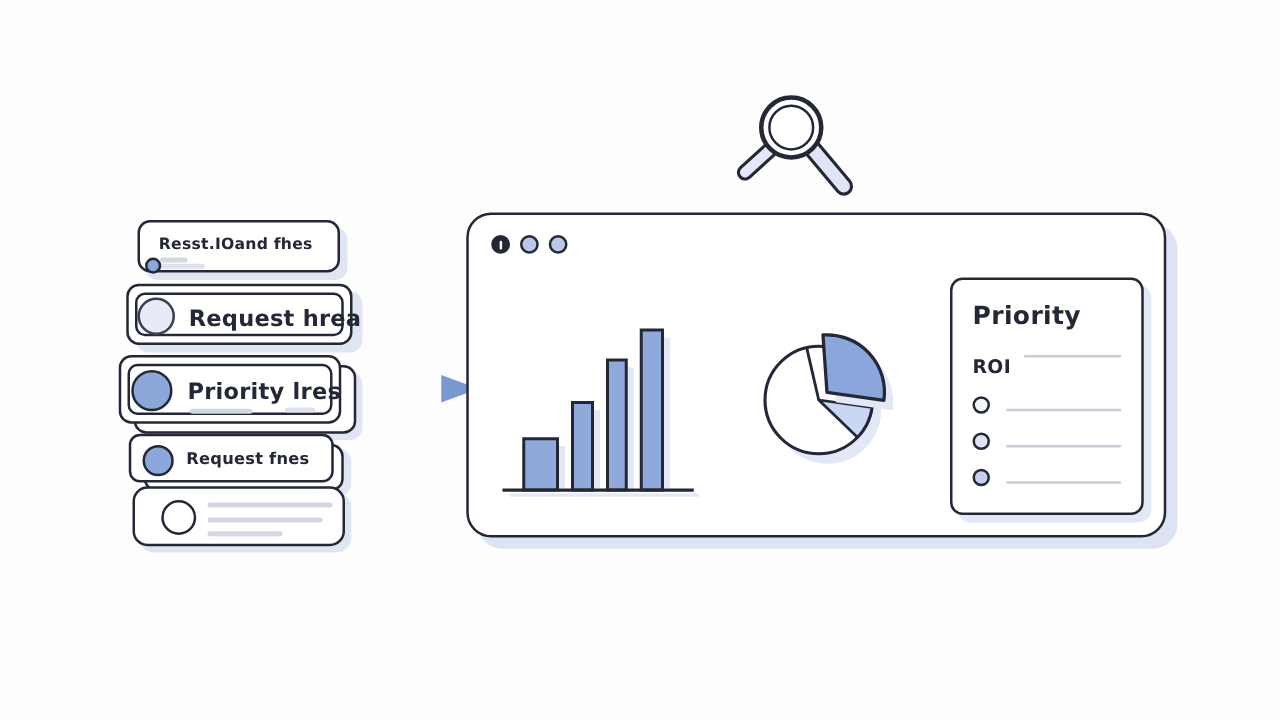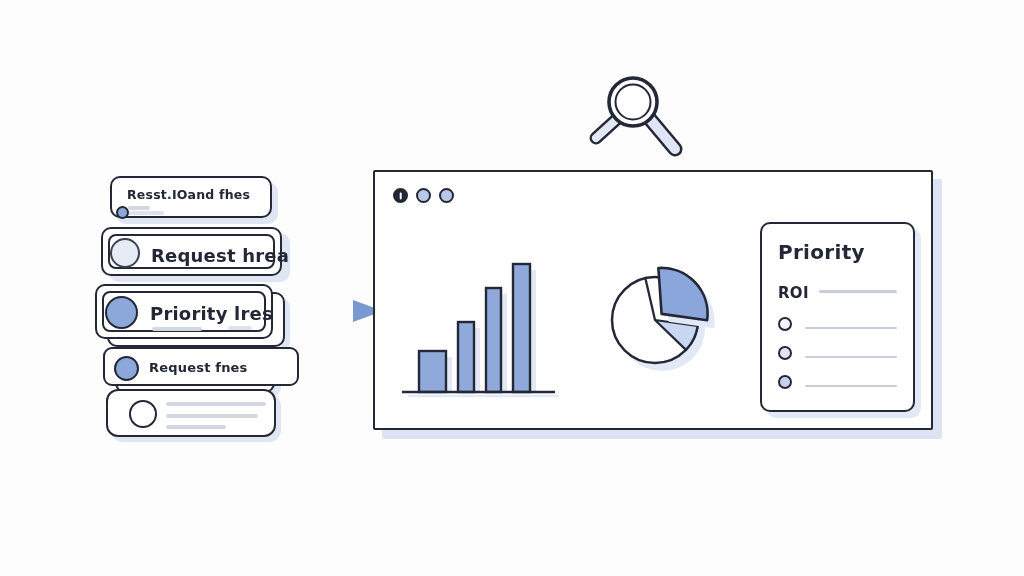--- a/index.html
+++ b/index.html
@@ -30,42 +30,42 @@
   }
   .ph-line{position:absolute;height:3.5px;border-radius:2px;background:#d3d7e2;z-index:4;}
   .ph-line.lt{background:#dfe2ee;}
   .peek-dot{
     position:absolute;left:116px;top:206px;width:13px;height:13px;border-radius:50%;
     background:#8ca8db;border:2.6px solid #242836;box-sizing:border-box;z-index:2;
   }
   
   .window{
     position:absolute;left:373px;top:170px;width:560px;height:260px;
-    background:#fff;border:2.6px solid #242836;border-radius:2px;
+    background:#fff;border:2.6px solid #242836;border-radius:20px;
     box-shadow:9px 9px 0 0 #dde3f2;box-sizing:border-box;
   }
   .controls{position:absolute;left:18px;top:16px;display:flex;gap:8px;}
   .ctrl{
     width:15px;height:15px;border-radius:50%;border:2.4px solid #242836;
     box-sizing:border-box;position:relative;
   }
   .ctrl.light{background:#b9c7e8;}
   .ctrl.dark-slit{background:#242836;}
   .ctrl.dark-slit i{
     position:absolute;left:50%;top:50%;width:2.6px;height:7px;background:#fff;
     transform:translate(-50%,-50%);border-radius:1px;
   }
   
   .priority{
     position:absolute;left:385px;top:50px;width:155px;height:190px;
     background:#fff;border:2.2px solid #242836;border-radius:10px;
     box-shadow:6px 6px 0 0 #e3e8f6;box-sizing:border-box;padding:14px 16px;
   }
   .priority-title{font-size:20px;font-weight:bold;letter-spacing:.3px;margin:2px 0 20px 0;}
-  .roi-row{display:flex;align-items:center;margin-bottom:14px;}
+  .roi-row{display:flex;align-items:flex-start;margin-bottom:14px;}
   .roi-label{font-size:15px;font-weight:bold;letter-spacing:.3px;}
   .roi-line{flex:1;height:2.4px;background:#c9cdd9;margin-left:10px;margin-bottom:3px;border-radius:2px;}
   .prow{display:flex;align-items:center;margin-top:15px;}
   .pcircle{width:14px;height:14px;border-radius:50%;border:2px solid #242836;box-sizing:border-box;flex:0 0 auto;}
   .pline{flex:1;height:2.4px;background:#c9cdd9;margin-left:13px;margin-top:8px;border-radius:2px;}
 </style>
 </head>
 <body>
 
 <div class="canvas">
@@ -96,21 +96,21 @@
   <div class="card" style="left:107px;top:292px;width:178px;height:55px;z-index:3;box-shadow:5px 5px 0 0 #e0e5f3;"></div>
   <div class="card" style="left:95px;top:284px;width:178px;height:55px;z-index:4;">
     <span class="card-inner"></span>
     <span class="avatar blue" style="left:8px;top:10px;width:33px;height:33px;"></span>
     <span class="card-label" style="left:53px;top:17px;">Priority lres</span>
     <span class="ph-line" style="left:55px;top:41px;width:50px;"></span>
     <span class="ph-line lt" style="left:131px;top:40px;width:24px;"></span>
   </div>
 
   <div class="card" style="left:115px;top:355px;width:160px;height:38px;z-index:4;box-shadow:6px 4px 0 0 #e0e5f3;"></div>
-  <div class="card" style="left:103px;top:347px;width:196px;height:39px;z-index:5;border-radius:9px;">
+  <div class="card" style="left:103px;top:347px;width:164px;height:39px;z-index:5;border-radius:9px;">
     <span class="avatar blue" style="left:9px;top:7px;width:25px;height:25px;"></span>
     <span class="card-label" style="left:44px;top:11px;font-size:13px;">Request fnes</span>
   </div>
 
   <div class="card" style="left:106px;top:389px;width:170px;height:48px;z-index:6;border-radius:12px;box-shadow:5px 5px 0 0 #e0e5f3;">
     <span class="avatar white" style="left:21px;top:9px;width:28px;height:28px;"></span>
     <span class="ph-line" style="left:58px;top:11px;width:100px;"></span>
     <span class="ph-line" style="left:58px;top:23px;width:92px;"></span>
     <span class="ph-line" style="left:58px;top:34px;width:60px;"></span>
   </div>

